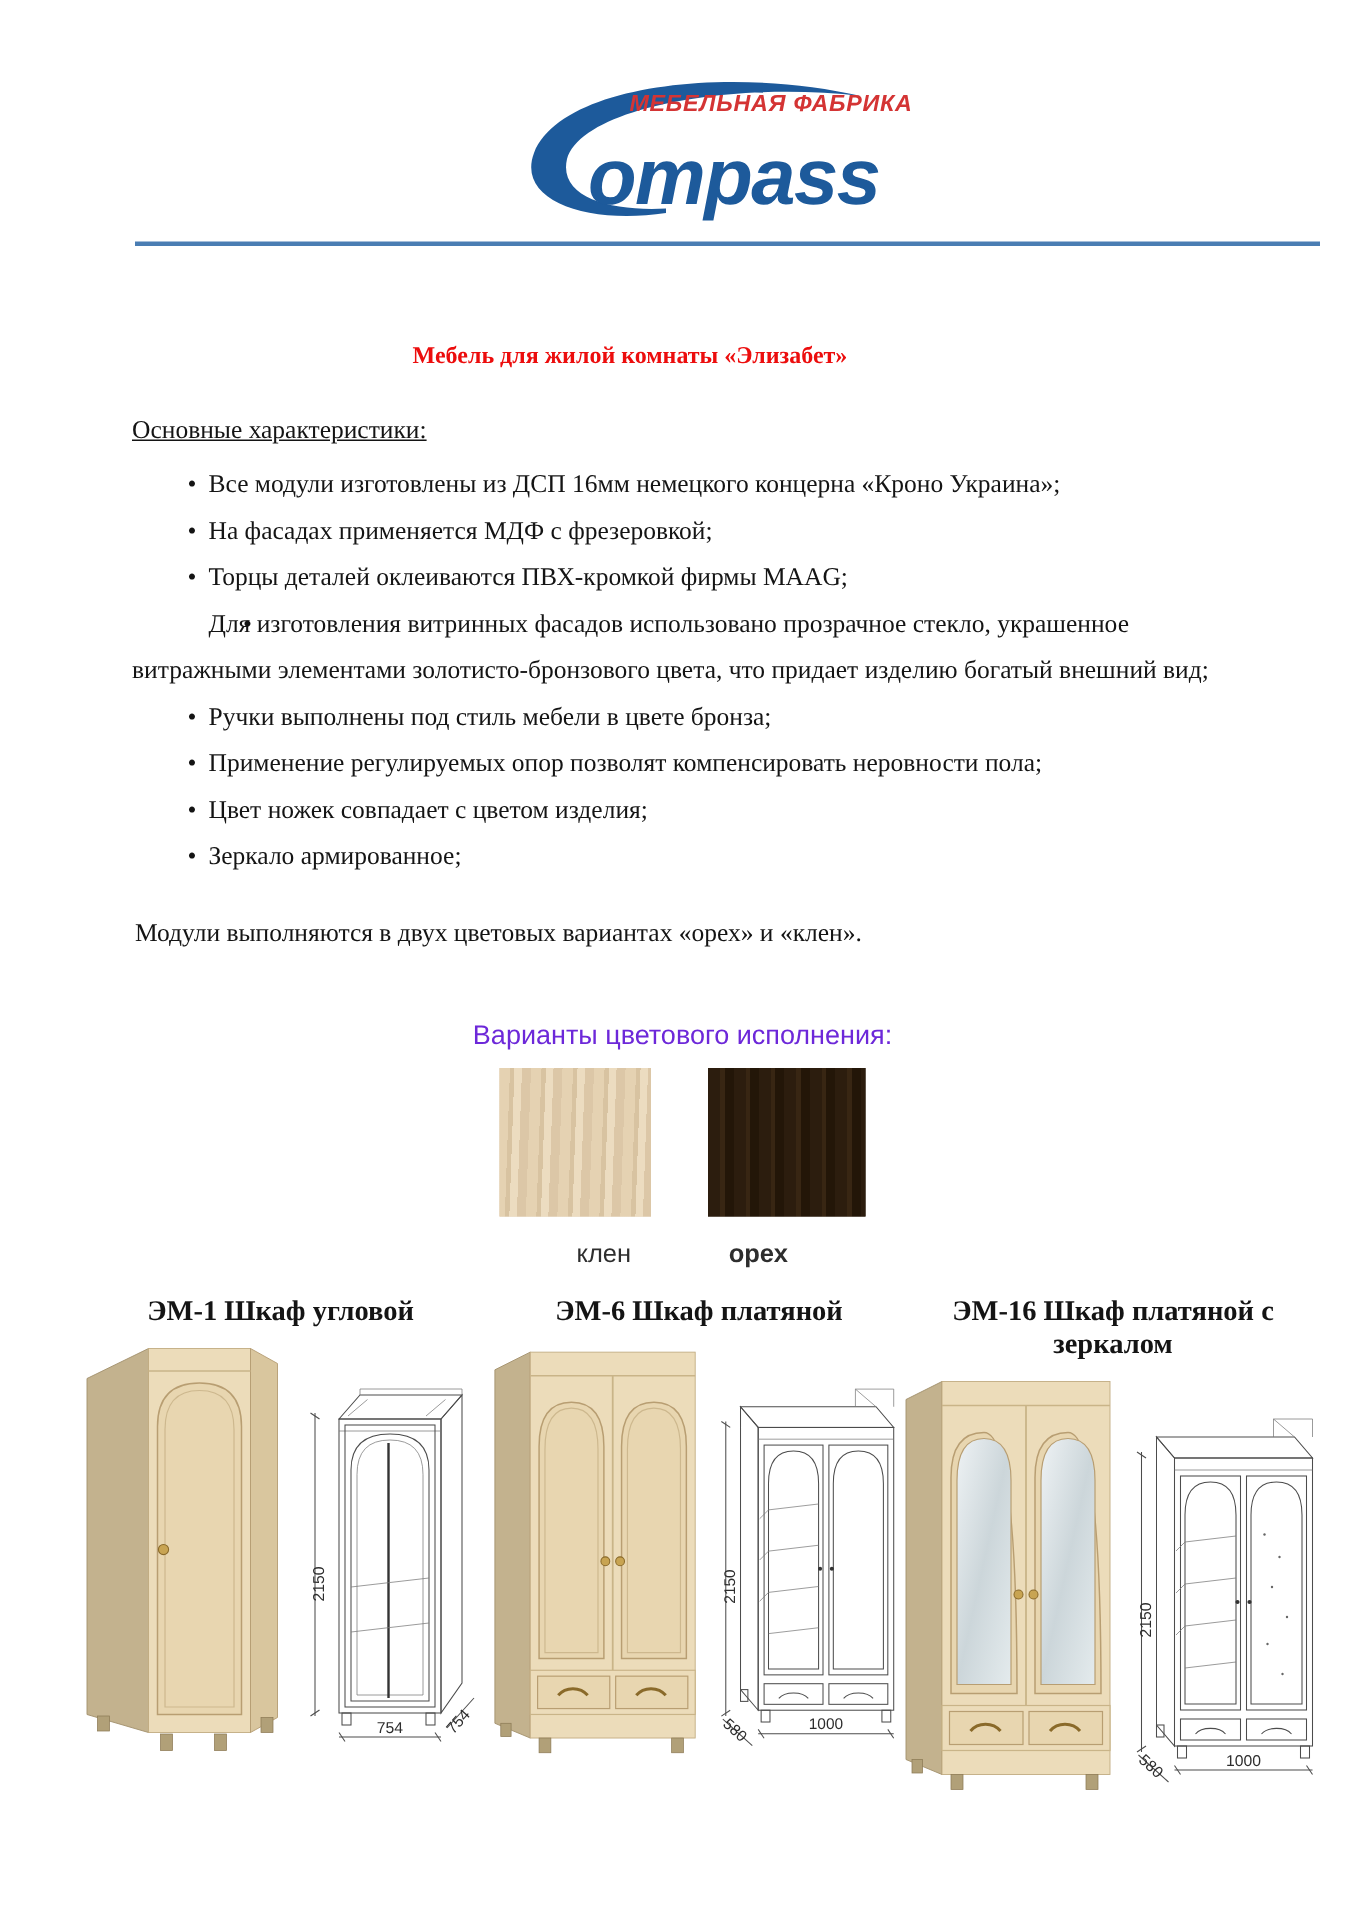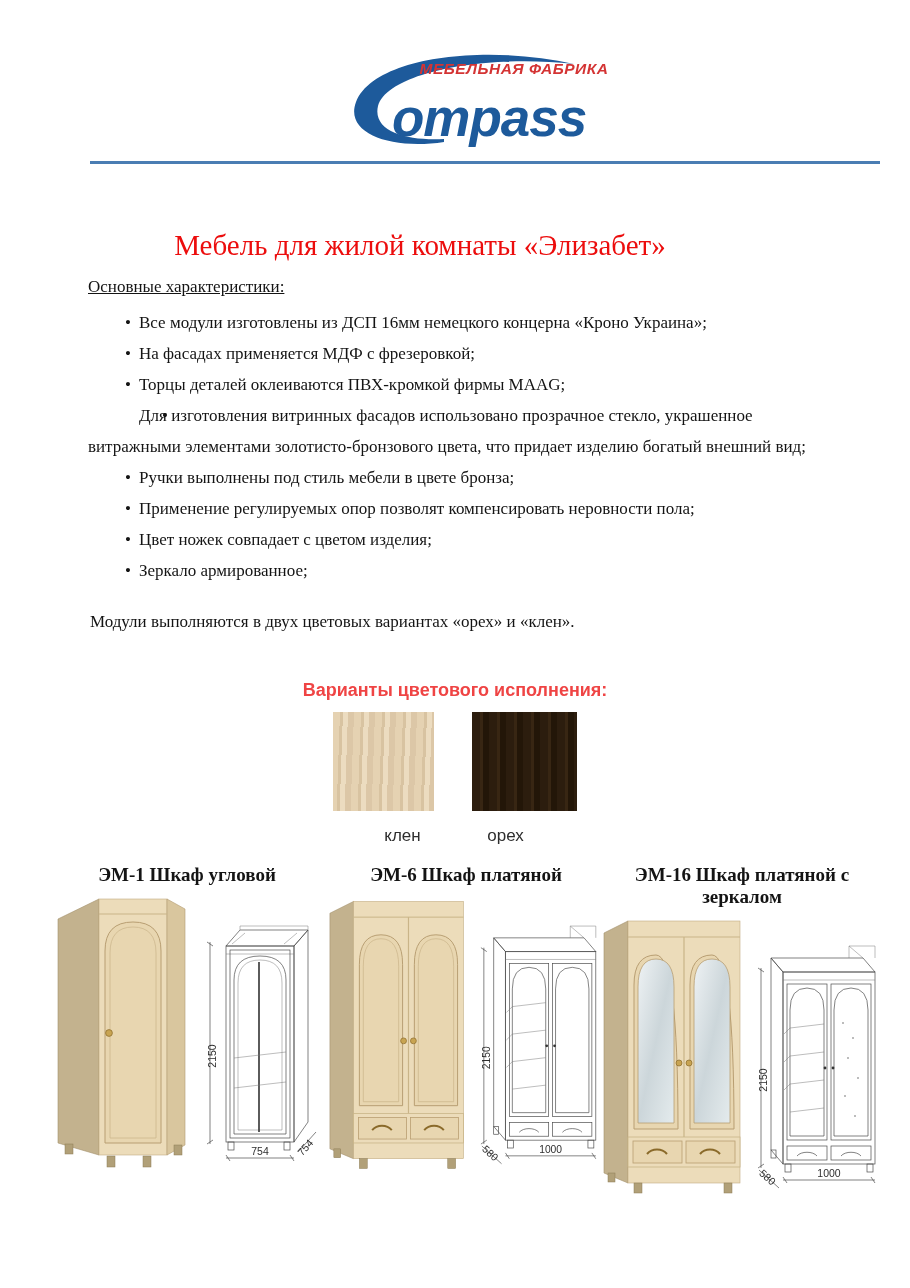--- a/index.html
+++ b/index.html
@@ -7,35 +7,35 @@
         font-family:"Liberation Serif", serif;color:#141414;}
 
   
   .logo{position:absolute;left:336px;top:50px;width:292px;height:108px;}
 
   
   .rule{position:absolute;left:90px;top:161px;width:790px;height:3px;background:#4a7db3;}
 
   
   .doc-title{position:absolute;left:0;top:229px;width:840px;text-align:center;
-             font-weight:normal;font-size:29px;color:#ec0d0d;}
+             font-weight:bold;font-size:16px;color:#ec0d0d;}
 
   
   .chars{position:absolute;left:88px;top:271px;width:748px;font-size:17px;line-height:31px;}
   .chars-heading{text-decoration:underline;margin-bottom:5px;}
   .bullet{padding-left:37px;}
   .bullet .dot{display:inline-block;width:14px;}
   .bullet.hang{padding-left:0;text-indent:37px;}
   .bullet.hang .btext{text-indent:0;}
   .chars-footer{margin-top:20px;padding-left:2px;}
 
   
   .variants{position:absolute;left:0;top:680px;width:910px;text-align:center;
             font-family:"Liberation Sans", sans-serif;}
-  .variants-heading{font-weight:bold;font-size:18px;color:#ef4444;}
+  .variants-heading{font-weight:normal;font-size:18px;color:#6d28d9;}
   .swatch-row{margin-top:11px;display:flex;justify-content:center;gap:38px;}
   .swatch{width:101px;height:99px;}
   .swatch.maple{background:
       repeating-linear-gradient(92deg,#e5d2b2 0 7px,#d8c3a1 7px 10px,#ecdcc0 10px 15px,#dcc7a7 15px 21px);}
   .swatch.walnut{background:
       repeating-linear-gradient(90deg,#2c1d0e 0 8px,#382613 8px 11px,#231608 11px 17px);}
   .label-row{margin-top:15px;display:flex;justify-content:center;}
   .label-row .sw-label{width:101px;font-size:17px;color:#2e2e2e;}
 
   
@@ -100,21 +100,21 @@
   </div>
 
   <div class="variants">
     <div class="variants-heading">Варианты цветового исполнения:</div>
     <div class="swatch-row">
       <div class="swatch maple" style="background-color: rgb(221, 200, 168);"></div>
       <div class="swatch walnut" style="width: 105px; background-color: rgb(41, 27, 13);"></div>
     </div>
     <div class="label-row">
       <div class="sw-label">клен</div>
-      <div class="sw-label" style="width:105px;">орех</div>
+      <div class="sw-label" style="width:105px;font-weight:bold;">орех</div>
     </div>
   </div>
 
   <div class="product p1">
     <div class="p-title">ЭМ-1 Шкаф угловой</div>
     <div class="p-row">
 
       <svg class="photo" width="135" height="278" viewBox="0 0 135 278">
         <polygon points="3,26 44,6 44,262 3,250" fill="#c3b28e" stroke="#a2906c" stroke-width=".6"></polygon>
         <rect x="44" y="6" width="68" height="256" fill="#ecdcba" stroke="#c2ac82" stroke-width=".6"></rect>

